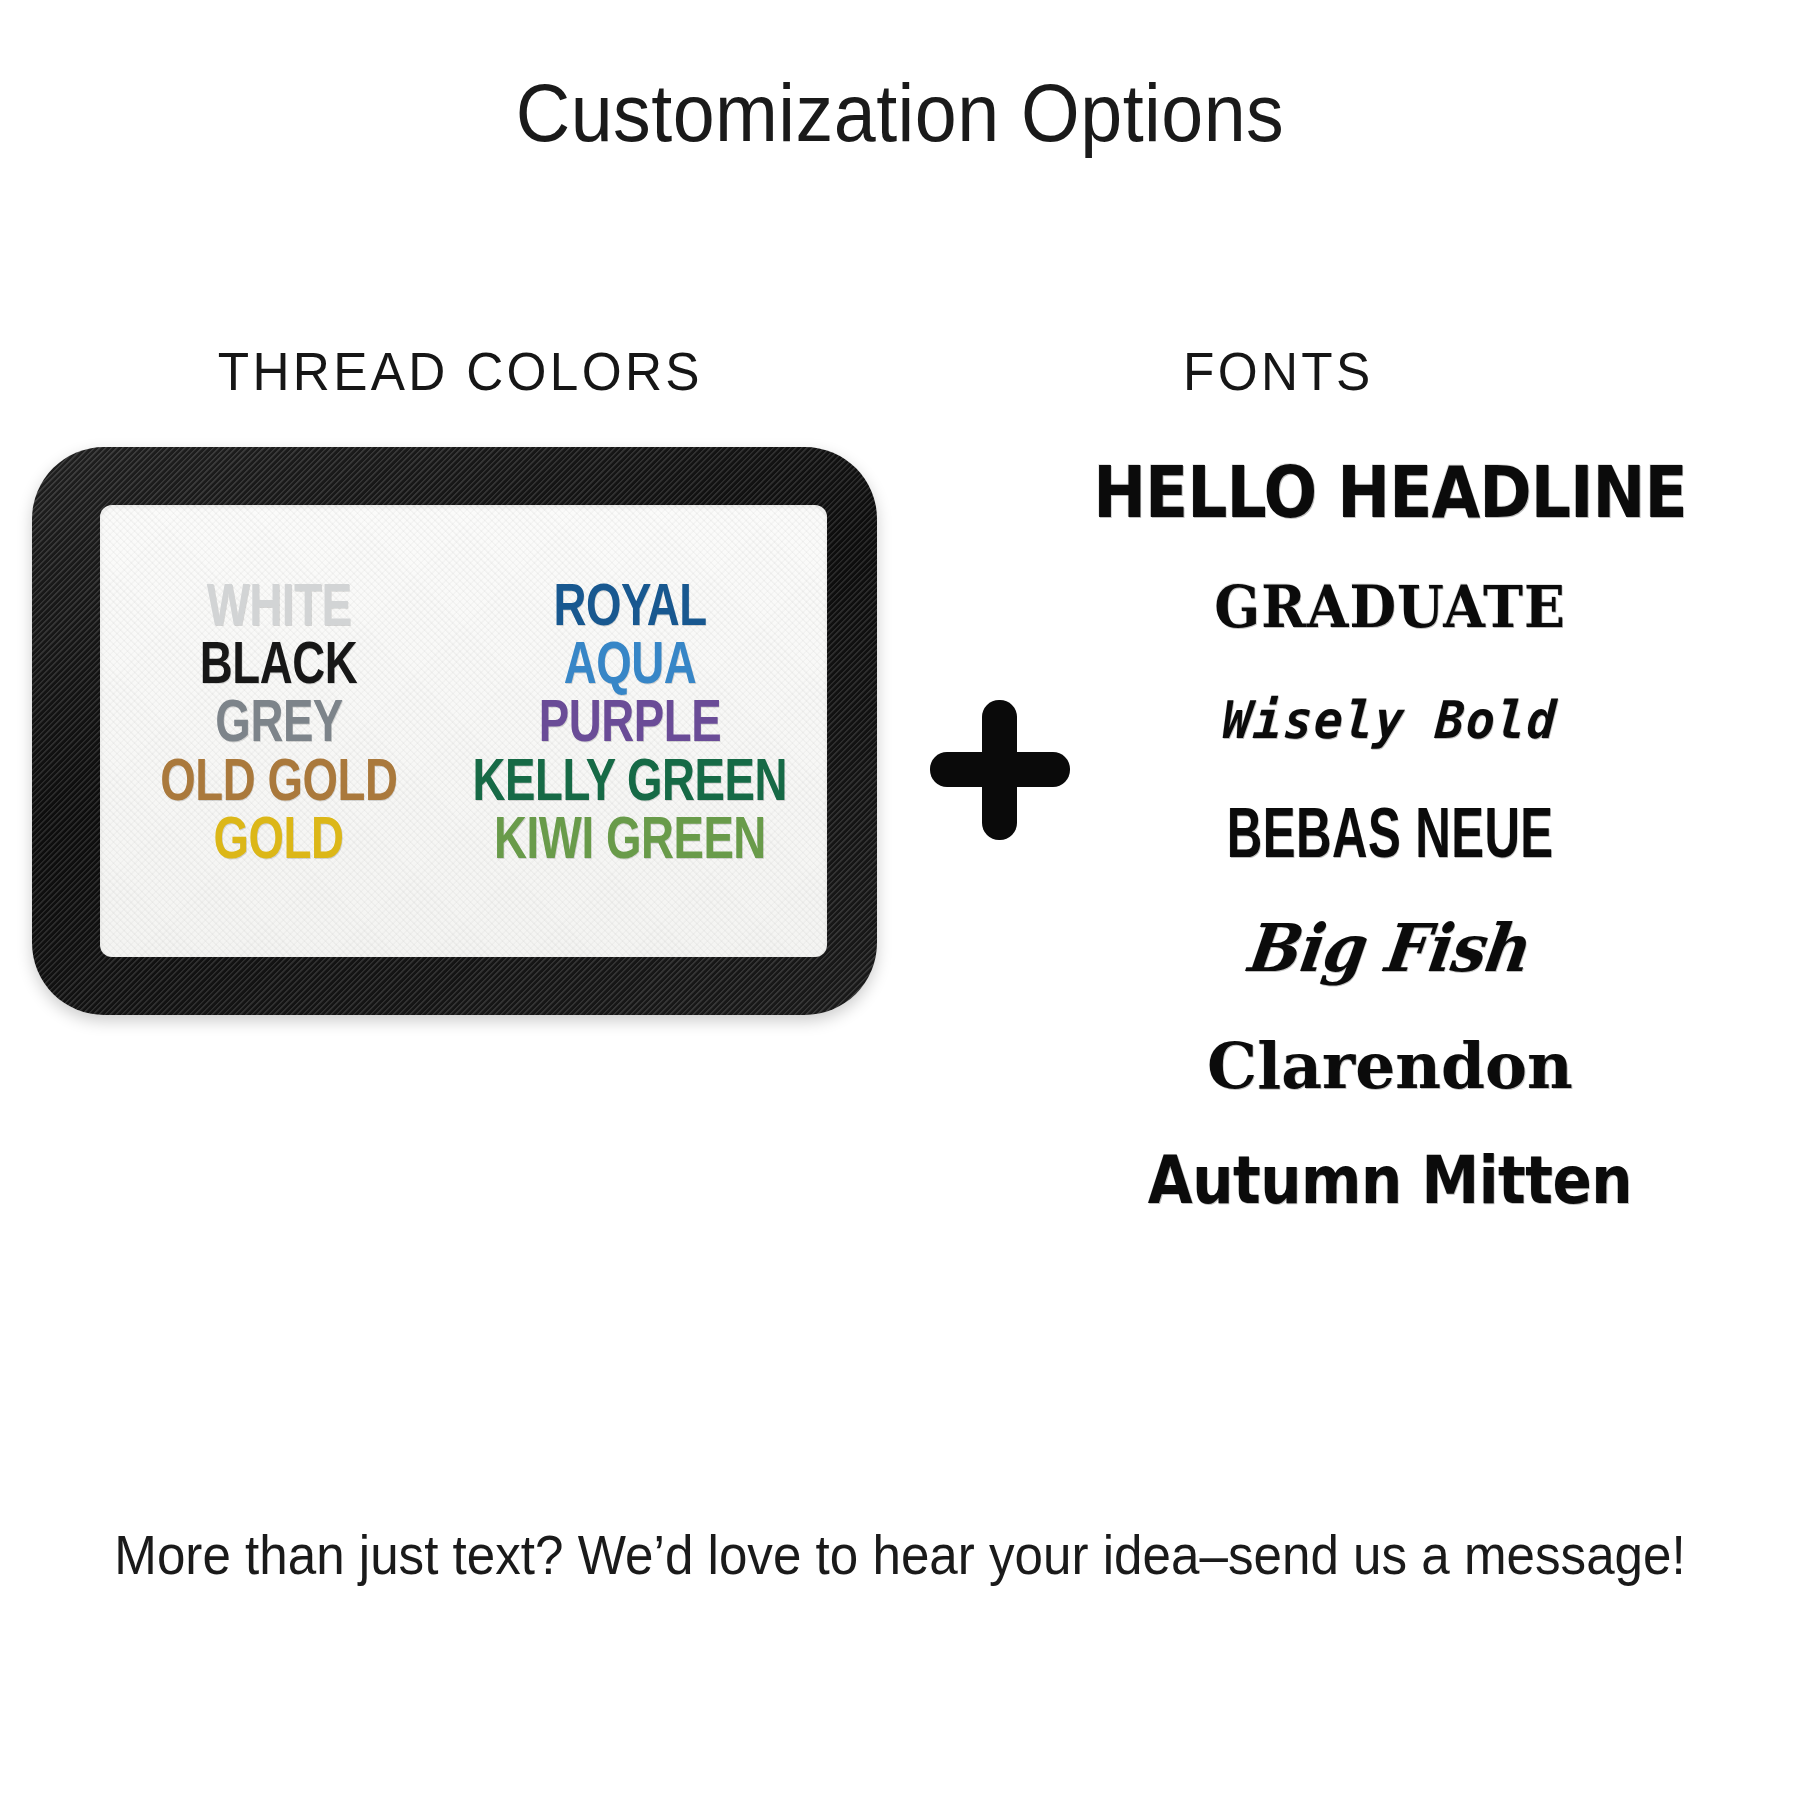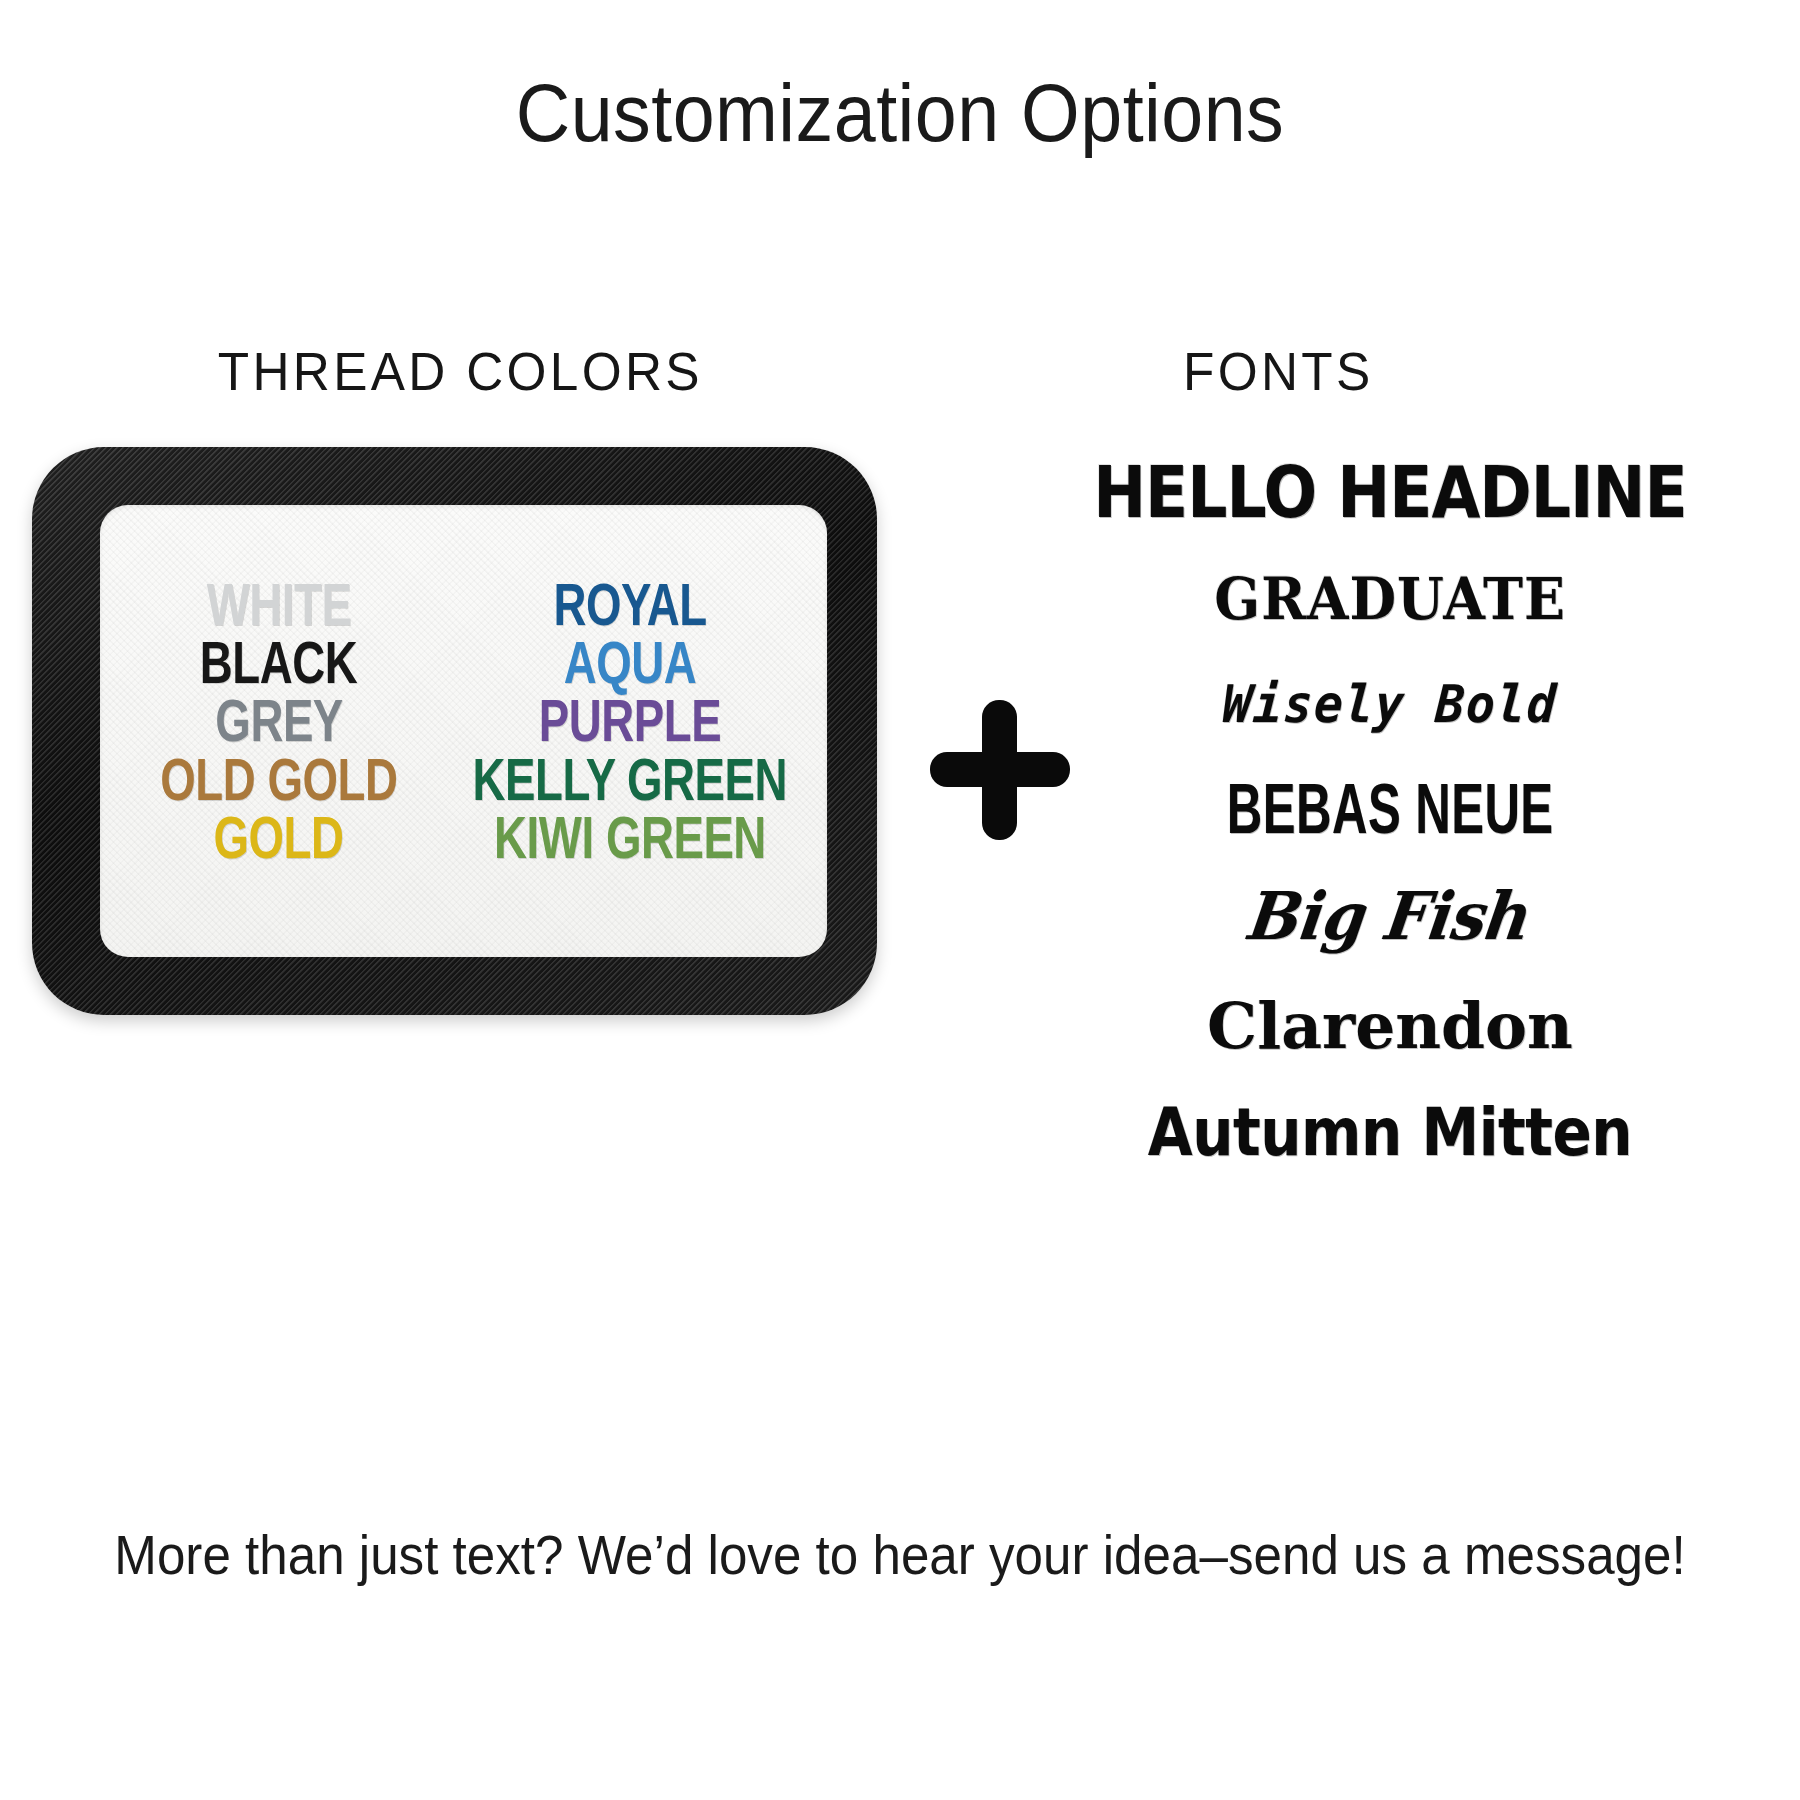--- a/index.html
+++ b/index.html
@@ -68,21 +68,21 @@
         rgba(0,0,0,0.25) 4px),
       linear-gradient(160deg, #2a2a2a 0%, #111111 45%, #222222 100%);
     box-shadow: 0 6px 16px rgba(0,0,0,0.20);
   }
   .patch-face {
     position: absolute;
     left: 50px;
     top: 58px;
     right: 50px;
     bottom: 58px;
-    border-radius: 28px;
+    border-radius: 12px;
     background:
       repeating-linear-gradient(45deg,
         rgba(0,0,0,0.030) 0px,
         rgba(0,0,0,0.030) 1px,
         rgba(255,255,255,0) 2px,
         rgba(255,255,255,0) 5px),
       repeating-linear-gradient(-45deg,
         rgba(0,0,0,0.025) 0px,
         rgba(0,0,0,0.025) 1px,
         rgba(255,255,255,0) 2px,
@@ -147,20 +147,21 @@
 
   
   .font-list {
     position: absolute;
     left: 1010px;
     top: 440px;
     width: 760px;
     display: flex;
     flex-direction: column;
     align-items: center;
+    gap: 8px;
   }
   .font-sample {
     text-align: center;
     white-space: nowrap;
     color: #141414;
     text-shadow:
       0.8px 0.8px 0px rgba(0,0,0,0.25),
       -0.6px -0.6px 0px rgba(0,0,0,0.12);
     filter: contrast(1.08);
   }

